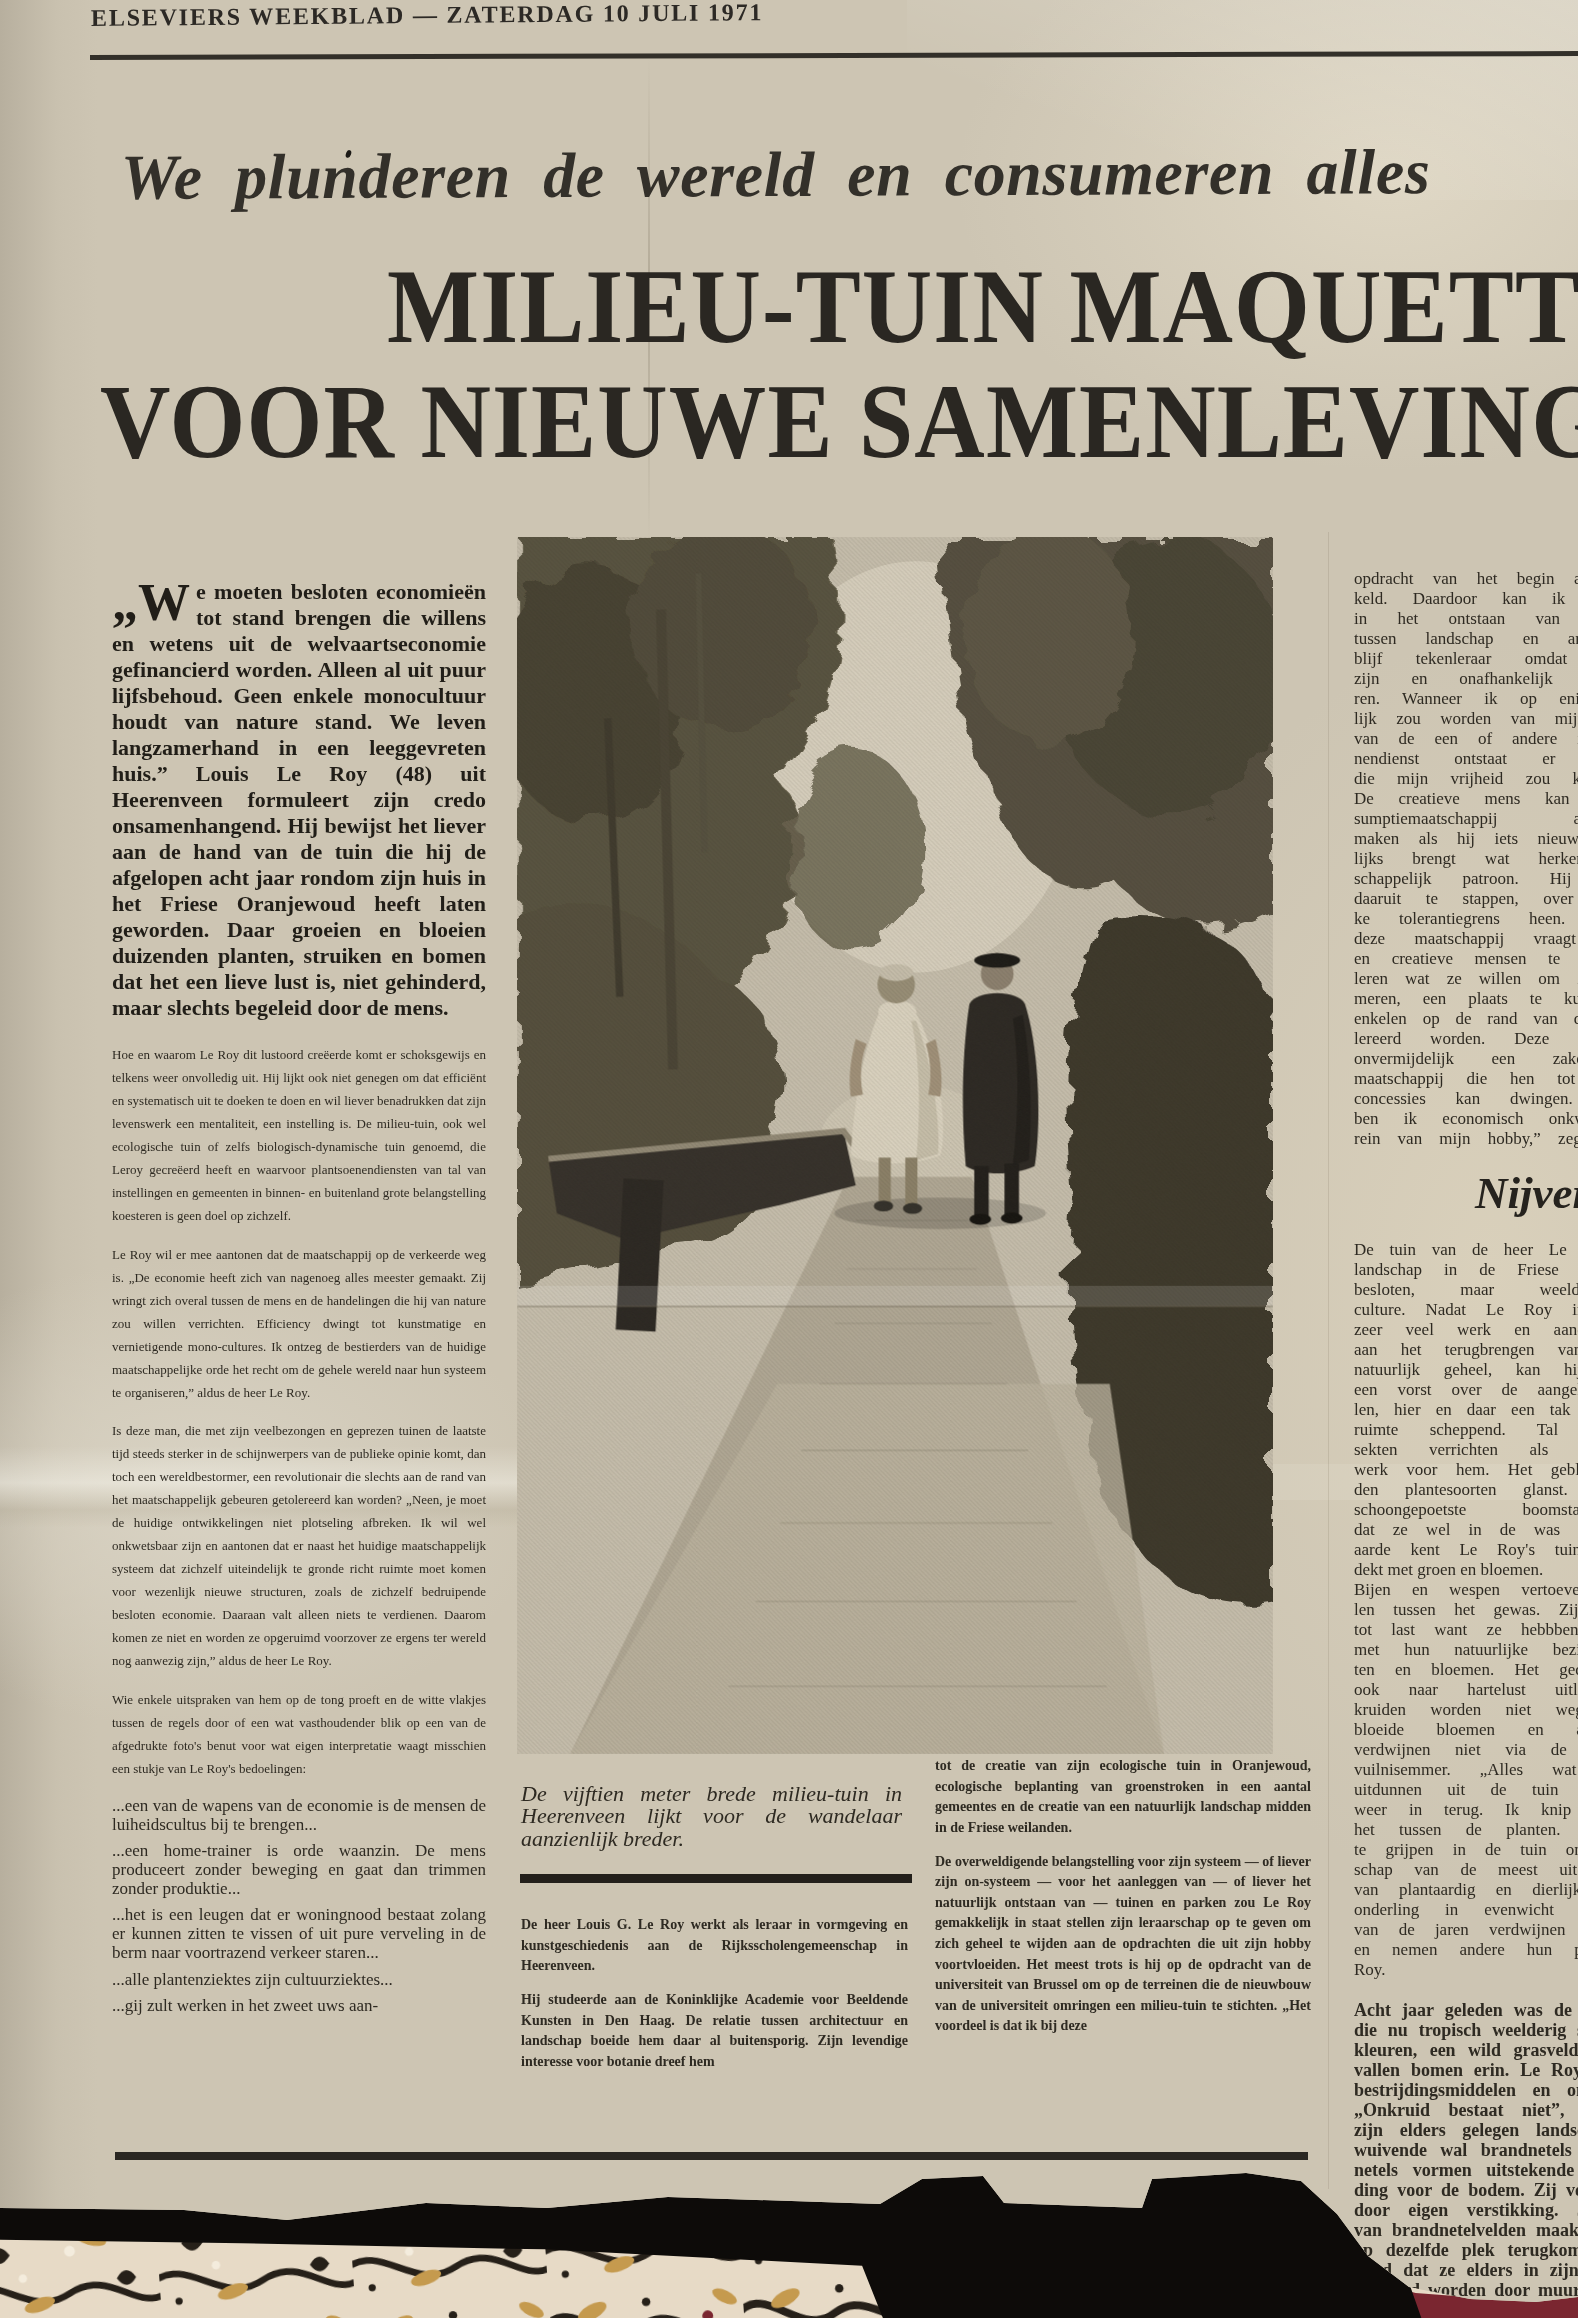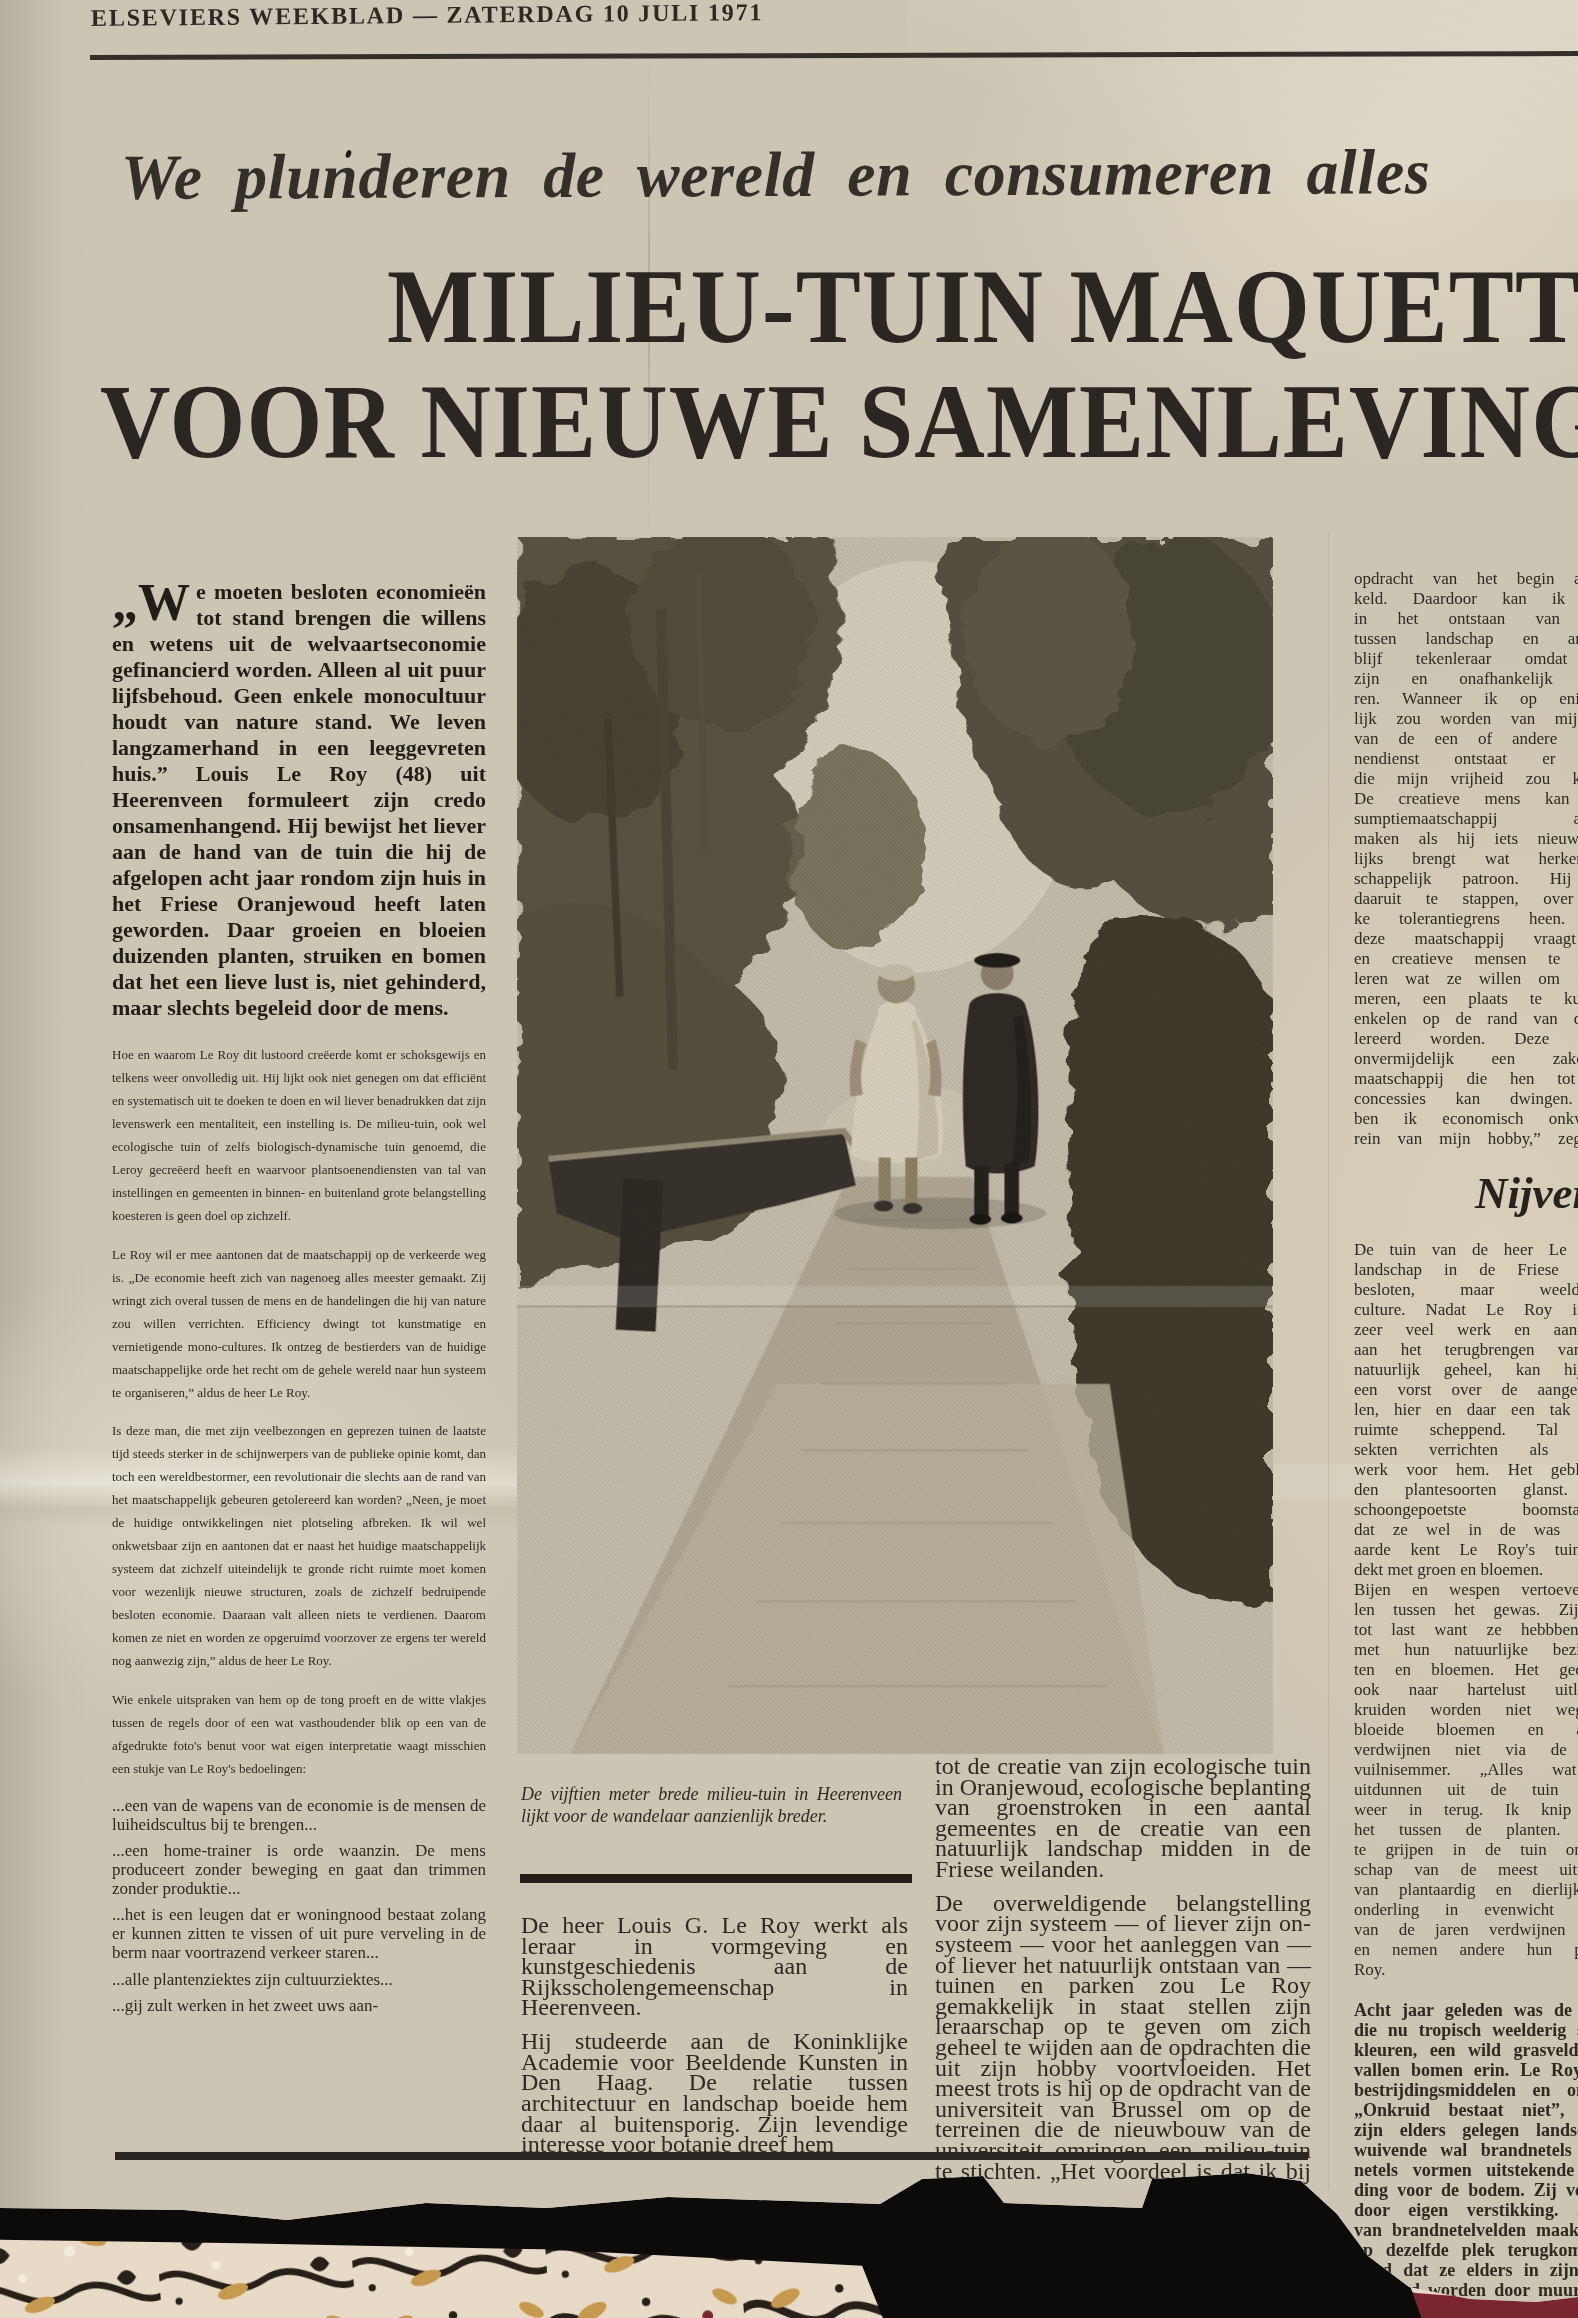--- a/index.html
+++ b/index.html
@@ -36,34 +36,34 @@
   #mastrule{position:absolute;left:90px;top:53px;width:1489px;height:5.4px;background:#33302a;transform:rotate(-.15deg);}
   
   #kicker{position:absolute;left:121px;top:138px;font-size:64px;font-style:italic;font-weight:bold;
     color:#33302a;white-space:nowrap;letter-spacing:0.6px;word-spacing:15.7px;transform:rotate(-.25deg);}
   .headline{position:absolute;font-weight:bold;color:#2a2722;font-size:106px;line-height:106px;
     white-space:nowrap;transform:scaleX(.92);transform-origin:left top;letter-spacing:1.2px;}
   #hl1{left:387px;top:254px;}
   #hl2{left:100px;top:369px;}
   
   #photo{position:absolute;left:517px;top:537px;width:756px;height:1217px;}
-  #caption{position:absolute;left:521px;top:1783px;width:381px;font-size:18px;font-style:italic;
+  #caption{position:absolute;left:521px;top:1783px;width:381px;font-size:22px;font-style:italic;
     line-height:22.4px;color:#2e2a22;text-align:justify;}
   
   .col{position:absolute;color:#2e2a22;}
   #col1{left:112px;top:557px;width:374px;}
   #col2{left:521px;top:1915px;width:387px;}
   #col3{left:935px;top:1756px;width:376px;}
   #col4{left:1354px;top:569px;width:260px;}
   .para{font-size:13px;line-height:23px;text-align:justify;margin:0 0 15.7px 0;}
   .bullets{margin-top:12px;}
   .bullet-para{font-size:17px;line-height:19px;text-align:justify;margin:0 0 7.3px 0;}
   #intro{font-size:22px;font-weight:bold;line-height:26px;color:#211e18;text-align:justify;}
   #dropcap{float:left;font-size:52px;line-height:44px;padding:2.4px 6px 0 0;font-weight:bold;}
-  #col2 .para,#col3 .para{font-size:24px;line-height:20.6px;margin-bottom:13.3px;}
+  #col2 .para,#col3 .para{font-size:14px;line-height:20.6px;margin-bottom:13.3px;font-weight:bold;}
   #rule-col2{position:absolute;left:520px;top:1874px;width:392px;height:9px;background:#23201b;}
   #rule-bottom{position:absolute;left:115px;top:2152px;width:1193px;height:7.9px;background:#2a2722;}
   
   .c4line{height:20px;line-height:20px;font-size:17px;overflow:hidden;
     text-align:justify;text-align-last:justify;color:#2e2a22;}
   .c4line.endline{text-align-last:left;}
   #c4head{margin:18px 0 20.6px 121px;font-size:45px;font-style:italic;font-weight:bold;
     white-space:nowrap;color:#26231e;}
   #c4bold{margin-top:20.6px;}
   #c4bold .c4line{font-weight:bold;font-size:18px;}

